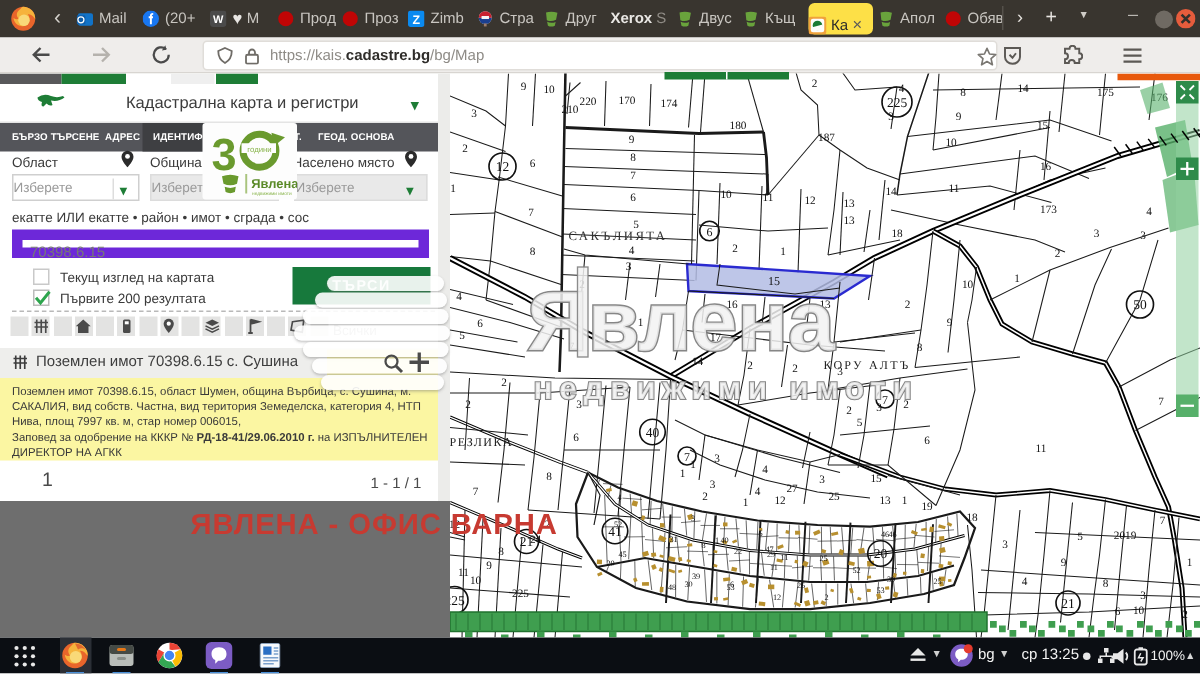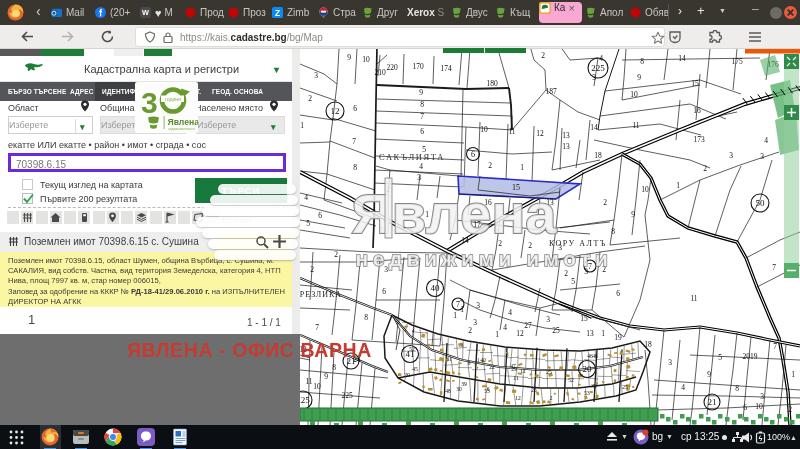--- a/index.html
+++ b/index.html
@@ -2,21 +2,21 @@
 <html><head><meta charset="utf-8">
 <style>
 *{margin:0;padding:0;box-sizing:border-box}
 html,body{width:800px;height:449px;overflow:hidden;font-family:"Liberation Sans",sans-serif}
 #page{position:relative;width:800px;height:449px;background:#fff}
 .abs{position:absolute}
 
 #tabbar{left:0;top:0;width:800px;height:25px;background:#39352f;color:#cfccc7;font-size:10px}
 .tab{position:absolute;top:0;height:25px;display:flex;align-items:center;color:#c9c6c1;font-size:10px;white-space:nowrap;overflow:hidden}
 .tab .fav{width:11px;height:11px;margin-right:4px;flex:0 0 auto}
-#activetab{position:absolute;left:539px;top:2px;width:43px;height:21px;background:#f9a8d4;border-radius:4px;color:#2b2b2b;display:flex;align-items:flex-start;padding-left:0;font-size:10px}
+#activetab{position:absolute;left:539px;top:2px;width:43px;height:21px;background:#fde047;border-radius:4px;color:#2b2b2b;display:flex;align-items:flex-end;padding-left:0;font-size:10px}
 .winbtn{position:absolute;top:7px;width:12px;height:12px;border-radius:50%}
 
 #navbar{left:0;top:25px;width:800px;height:24px;background:#efedeb;border-bottom:1px solid #d8d5d1}
 #urlbar{position:absolute;left:135px;top:2px;width:530px;height:20px;background:#fff;border-radius:3px;border:1px solid #e0ddd9;display:flex;align-items:center;font-size:10px;color:#8a8782}
 
 #sidebar{left:0;top:49px;width:300px;height:376px;background:#fff;overflow:hidden}
 .greenseg{position:absolute;top:0;height:7px;background:#1e7d36}
 #sbhead{position:absolute;left:0;top:7px;width:300px;height:26px;background:#fff;border-bottom:1px solid #e4e4e4;font-size:11px;color:#3c3c3c}
 #sbtabs{position:absolute;left:0;top:33px;width:300px;height:19px;background:#54555a;color:#fff;font-size:6.5px;font-weight:bold;letter-spacing:0.1px}
 .formlabel{position:absolute;font-size:9px;font-weight:normal;color:#3a3a3a}
@@ -179,21 +179,21 @@
   <span class="formlabel" style="left:100px;top:54px">Община</span>
   <span class="formlabel" style="left:195px;top:54px">Населено място</span>
   <svg class="abs" style="left:269px;top:51px" width="10" height="12" viewBox="0 0 10 12">
         <path d="M5 0.5 a4 4 0 0 1 4 4 c0 3-4 7-4 7 s-4-4-4-7 a4 4 0 0 1 4-4Z" fill="#2b2b2b"></path>
         <circle cx="5" cy="4.3" r="1.6" fill="#fff"></circle>
       </svg>
   <div class="dd" style="left:8px;top:67px;width:85px;background:#fff">Изберете<span class="chev" style="left:71px;top:5px">▾</span><span class="abs" style="left:66px;top:2px;width:1px;height:14px;background:#ddd"></span></div>
   <div class="dd" style="left:100px;top:67px;width:86px;background:#e9e9e9;border-color:#dcdcdc">Изберете</div>
   <div class="dd" style="left:196px;top:67px;width:89px;background:#e9e9e9;border-color:#dcdcdc">Изберете<span class="chev" style="left:74px;top:5px">▾</span></div>
   <span class="formlabel" style="left:8px;top:91px">екатте ИЛИ екатте • район • имот • сграда • сос</span>
-  <div class="abs" style="left:8px;top:104px;width:278px;height:19px;background:#fff;border:3px solid #6d28d9;font-size:10px;color:#777;line-height:18px;padding-left:5px">70398.6.15</div>
+  <div class="abs" style="left:8px;top:104px;width:278px;height:19px;background:#fff;border:7px solid #6d28d9;font-size:10px;color:#777;line-height:18px;padding-left:5px">70398.6.15</div>
   <div class="cb" style="left:22px;top:130px"></div>
   <span class="formlabel" style="left:40px;top:131px">Текущ изглед на картата</span>
   <div class="cb" style="left:22px;top:144px;border-color:#bbb"></div>
   <svg class="abs" style="left:22px;top:143px" width="13" height="13" viewBox="0 0 13 13">
         <path d="M2 6.5 L5 10 L11 2.5" stroke="#2da54d" stroke-width="2" fill="none"></path>
       </svg>
   <span class="formlabel" style="left:40px;top:145px">Първите 200 резултата</span>
   <div class="abs" style="left:195px;top:129px;width:92px;height:25px;background:#17793c;color:#eaf3ec;font-size:10px;font-weight:bold;text-align:center;line-height:25px;letter-spacing:1px;font-size:9.5px">ТЪРСИ</div>
   <div class="abs" style="left:8px;top:158px;width:282px;border-top:1px dashed #b9b9b9"></div>
   <div class="abs" style="left:0;top:162px;width:293px;height:21px;background:#fff">

